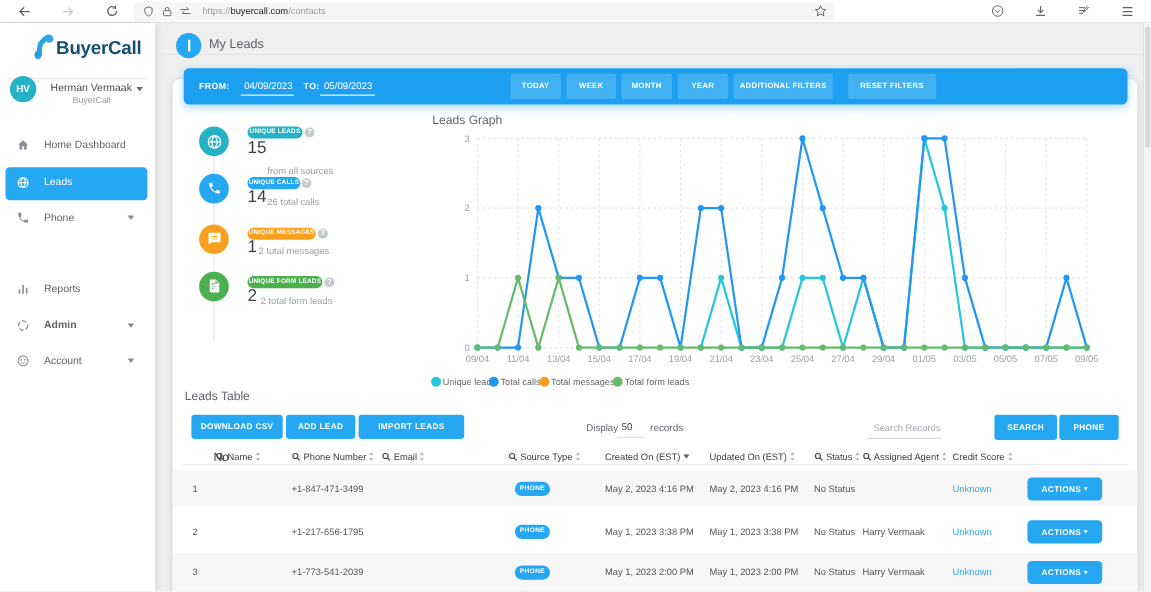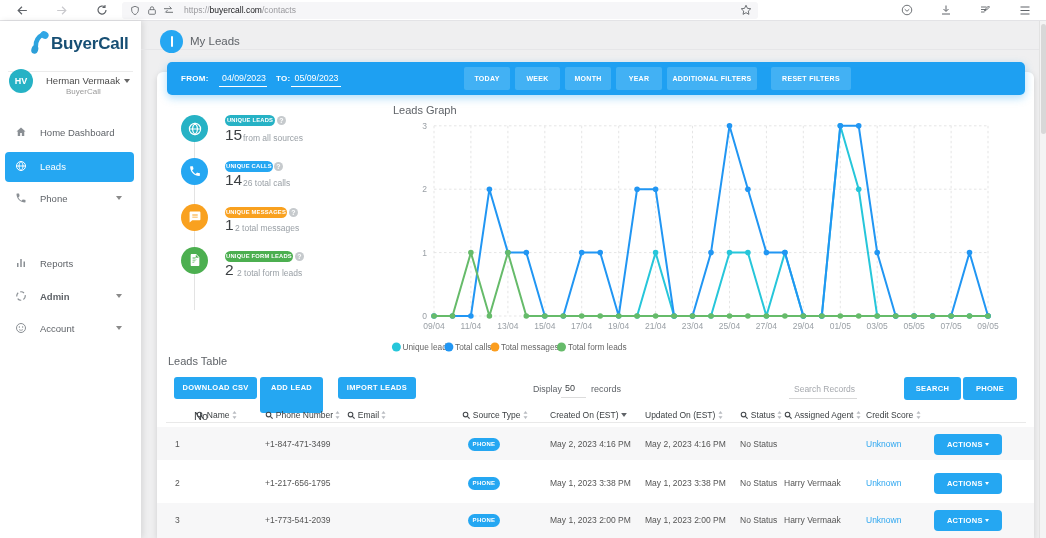--- a/index.html
+++ b/index.html
@@ -180,21 +180,21 @@
 
     <div class="statcircle" style="left:181px;top:115px;background:#26b2c5;">
       <svg width="15" height="15" viewBox="0 0 24 24" fill="none" stroke="#fff" stroke-width="1.8">
           <circle cx="12" cy="12" r="9"></circle>
           <path d="M3 12h18M12 3c2.6 2.4 4 5.6 4 9s-1.4 6.6-4 9c-2.6-2.4-4-5.6-4-9s1.4-6.6 4-9z"></path>
         </svg>
     </div>
     <div class="badge" style="left:225px;top:115px;width:50px;background:#26b2c5;">UNIQUE LEADS</div>
     <div class="qmark" style="left:277px;top:116px;">?</div>
     <div class="statnum" style="left:225px;top:126px;">15</div>
-    <div class="statsub" style="left:243px;top:133px;">from all sources</div>
+    <div class="statsub" style="left:243px;top:150px;">from all sources</div>
 
     <div class="statcircle" style="left:181px;top:157.5px;background:#25a7f2;">
       <svg width="13" height="13" viewBox="0 0 24 24" fill="#fff">
           <path d="M6.6 10.8c1.4 2.8 3.8 5.1 6.6 6.6l2.2-2.2c.3-.3.7-.4 1-.2 1.1.4 2.3.6 3.6.6.6 0 1 .4 1 1V20c0 .6-.4 1-1 1C10.6 21 3 13.4 3 4c0-.6.4-1 1-1h3.5c.6 0 1 .4 1 1 0 1.2.2 2.4.6 3.6.1.3 0 .7-.2 1z"></path>
         </svg>
     </div>
     <div class="badge" style="left:225px;top:161px;width:48px;background:#25a7f2;">UNIQUE CALLS</div>
     <div class="qmark" style="left:274px;top:162px;">?</div>
     <div class="statnum" style="left:225px;top:171px;">14</div>
     <div class="statsub" style="left:243px;top:177.5px;">26 total calls</div>
@@ -356,22 +356,22 @@
     <circle cx="104.9" cy="247" r="4.5" fill="#fb9d1e"></circle>
     <text x="111" y="250" font-size="8.3" fill="#666">Total messages</text>
     <circle cx="171.5" cy="247" r="4.5" fill="#66bb6a"></circle>
     <text x="178" y="250" font-size="8.3" fill="#666">Total form leads</text>
     </svg>
   </div>
 
   <div id="table">
     <div style="position:absolute;left:168px;top:355px;font-size:11px;color:#5f6368;">Leads Table</div>
     <div class="tbtn" style="left:174px;top:377px;width:83px;height:22px;line-height:22px;">DOWNLOAD CSV</div>
-    <div class="tbtn" style="left:260px;top:377px;width:63px;height:36px;line-height:22px;">ADD LEAD</div>
-    <div class="tbtn" style="left:338px;top:377px;width:78px;height:22px;line-height:22px;">IMPORT LEADS</div>
+    <div class="tbtn" style="left:260px;top:377px;width:63px;height:22px;line-height:22px;">ADD LEAD</div>
+    <div class="tbtn" style="left:326px;top:377px;width:96px;height:22px;line-height:22px;">IMPORT LEADS</div>
     <div style="position:absolute;left:533px;top:383.5px;font-size:8.8px;color:#5f6368;">Display</div>
     <div style="position:absolute;left:565px;top:383px;font-size:9px;color:#3c4043;">50</div>
     <div style="position:absolute;left:561px;top:397px;width:25px;height:1px;background:#dcdcdc;"></div>
     <div style="position:absolute;left:591px;top:383.5px;font-size:9px;color:#5f6368;">records</div>
     <div style="position:absolute;left:794px;top:384px;font-size:8.5px;color:#a5a8ad;">Search Records</div>
     <div style="position:absolute;left:789px;top:398px;width:68px;height:1px;background:#d9d9d9;"></div>
     <div class="tbtn" style="left:904px;top:377px;width:57px;height:23px;line-height:23px;">SEARCH</div>
     <div class="tbtn" style="left:963px;top:377px;width:54px;height:23px;line-height:23px;">PHONE</div>
     <div style="position:absolute;left:174px;top:410px;font-size:11px;color:#3c4043;white-space:nowrap;padding-left:20px;">No</div>
     <div style="position:absolute;left:196px;top:410px;font-size:8.5px;color:#3c4043;white-space:nowrap;"><svg width="8.5" height="8.5" viewBox="0 0 24 24" fill="none" stroke="#45494d" stroke-width="3" style="vertical-align:-1px;">

